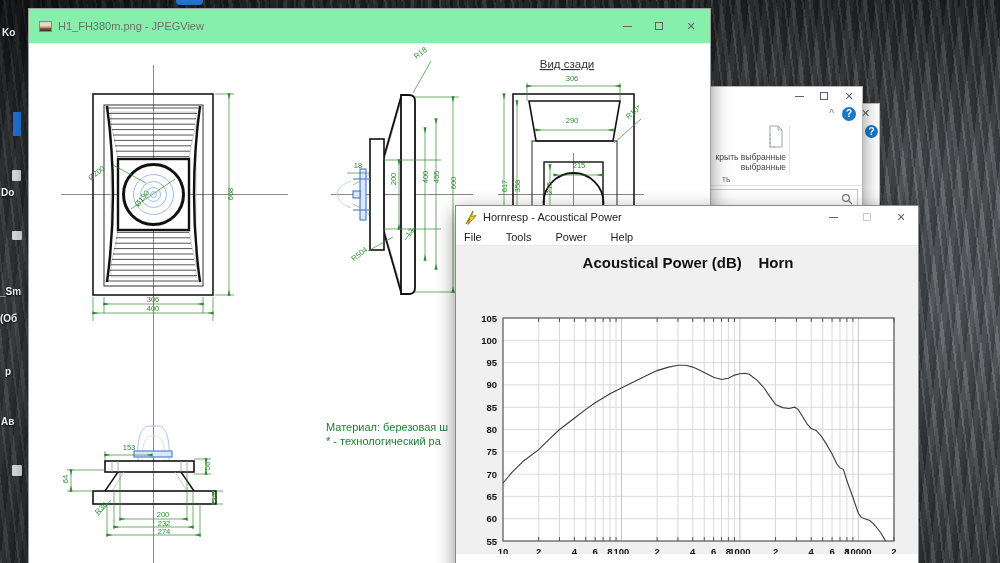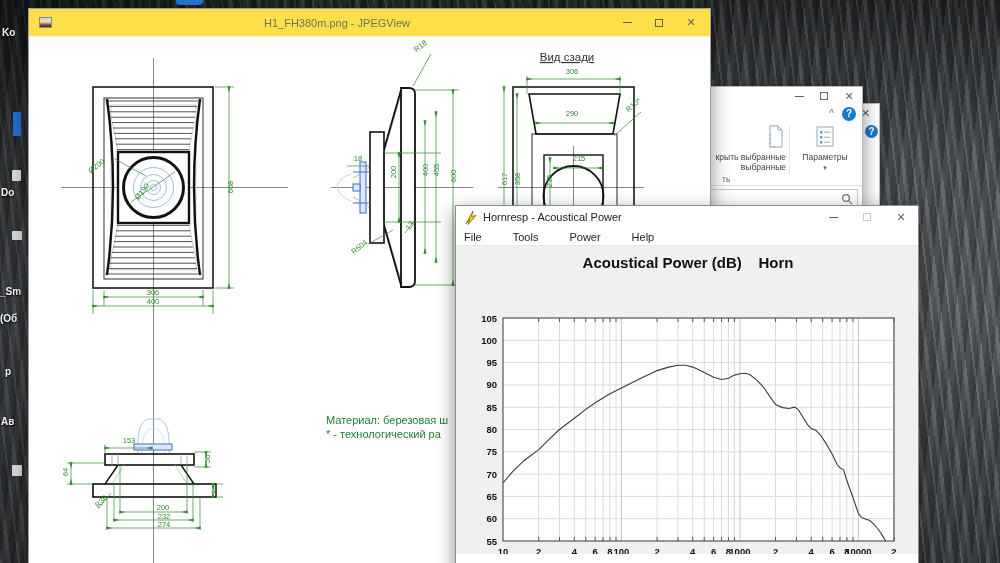--- a/index.html
+++ b/index.html
@@ -23,21 +23,21 @@
   .win { position:absolute; background:#fff; border:1px solid #9aa0a6; box-shadow:0 6px 18px rgba(0,0,0,.45); }
   .cap-btn { display:inline-flex; align-items:center; justify-content:center; width:22px; height:14px;
              color:#5f6368; font-size:11px; line-height:1; cursor:default; }
   .glyph-min  { width:9px; height:1px; background:#5f6368; display:inline-block; }
   .glyph-max  { width:8px; height:8px; border:1px solid #5f6368; display:inline-block; }
   .glyph-max.dim { border-color:#c9c9c9; }
   .glyph-x    { font-size:11px; color:#5f6368; }
 
   
   #jpegview { left:28px; top:8px; width:683px; height:560px; z-index:5; }
-  #jv-titlebar { height:28px; background:#fde047; display:flex; align-items:center; border-bottom:1px solid #f0f0f0;text-align:center; }
+  #jv-titlebar { height:35px; background:#86efac; display:flex; align-items:center; border-bottom:1px solid #f0f0f0; }
   #jv-icon { width:13px; height:11px; margin:0 6px 0 10px;
              background:linear-gradient(180deg,#c7d4e4 0%,#e8e2d2 35%,#e8a95f 55%,#6b543d 75%,#3c3128 100%);
              border:1px solid #888; }
   #jv-title { font-size:11px; color:#6f6f6f; flex:1; }
   #jv-caps { display:flex; gap:10px; margin-right:8px; }
   #jv-client { position:relative; width:100%; height:536px; background:#fff; overflow:hidden; }
   #drawing-svg { position:absolute; left:0; top:0; }
 
   
   #explorer { left:705px; top:86px; width:158px; height:250px; z-index:3; border:1px solid #b8b8b8; }
@@ -59,21 +59,21 @@
   
   #explorer2 { left:856px; top:103px; width:24px; height:260px; z-index:2; border:1px solid #bbb; }
   #ex2-x { position:absolute; left:4px; top:3px; color:#5f6368; font-size:11px; }
   #ex2-help { position:absolute; left:8px; top:21px; }
 
   
   #hornresp { left:455px; top:205px; width:464px; height:406px; z-index:8; border:1px solid #8a8a8a; }
   #hr-titlebar { height:22px; background:#fff; display:flex; align-items:center; }
   #hr-title { font-size:11px; color:#222; flex:1; }
   #hr-caps { display:flex; gap:12px; margin-right:6px; }
-  #hr-menubar { height:18px; background:#fff; display:flex; align-items:center; gap:31px; padding-left:8px;
+  #hr-menubar { height:18px; background:#fff; display:flex; align-items:center; gap:24px; padding-left:8px;
                 border-bottom:1px solid #e8e8e8; }
   .menu-item { font-size:11px; color:#222; }
   #hr-client { position:relative; width:100%; height:308px; background:#f0f0f0; }
   #hr-chart-title { position:absolute; left:0; top:8px; width:464px; text-align:center; font-size:15px; font-weight:bold; color:#111; }
   #chart-svg { position:absolute; left:0; top:0; }
   .lightning { margin:0 6px 0 8px; }
 </style>
 </head>
 <body>
 
@@ -336,33 +336,20 @@
     <div class="rb-block" style="left:6px;width:74px;text-align:right;">
       <svg width="22" height="26" viewBox="0 0 22 26">
         <path d="M6,2 h8 l4,4 v17 h-12 z" fill="#fff" stroke="#9aa7b0"></path>
         <path d="M14,2 v4 h4" fill="none" stroke="#9aa7b0"></path>
         <path d="M6,10 v13 h6" fill="none" stroke="#7fa7d8" stroke-dasharray="2,2"></path>
       </svg><br>
       <span>крыть выбранные</span><br>
       <span>выбранные</span>
     </div>
     <div class="rb-sep"></div>
-    <div class="rb-block" style="left:90px;width:58px;">
-      <svg width="22" height="26" viewBox="0 0 22 26">
-        <rect x="3" y="3" width="16" height="19" fill="#fff" stroke="#9aa7b0"></rect>
-        <rect x="6" y="7" width="2.5" height="2.5" fill="#5b9bd5"></rect>
-          <line x1="10" y1="8.2" x2="16" y2="8.2" stroke="#9aa7b0"></line>
-        <rect x="6" y="12" width="2.5" height="2.5" fill="#5b9bd5"></rect>
-          <line x1="10" y1="13.2" x2="16" y2="13.2" stroke="#9aa7b0"></line>
-        <rect x="6" y="17" width="2.5" height="2.5" fill="#5b9bd5"></rect>
-          <line x1="10" y1="18.2" x2="16" y2="18.2" stroke="#9aa7b0"></line>
-      </svg><br>
-      <span>Параметры</span><br>
-      <span class="rb-caret">▾</span>
-    </div>
     <div class="rb-group-label">ть</div>
   </div>
   <div id="ex-searchrow">
     <div id="ex-searchbox">
       <svg width="12" height="12" viewBox="0 0 12 12">
         <circle cx="5" cy="5" r="3.4" fill="none" stroke="#777" stroke-width="1.2"></circle>
         <line x1="7.6" y1="7.6" x2="11" y2="11" stroke="#777" stroke-width="1.2"></line>
       </svg>
     </div>
   </div>

